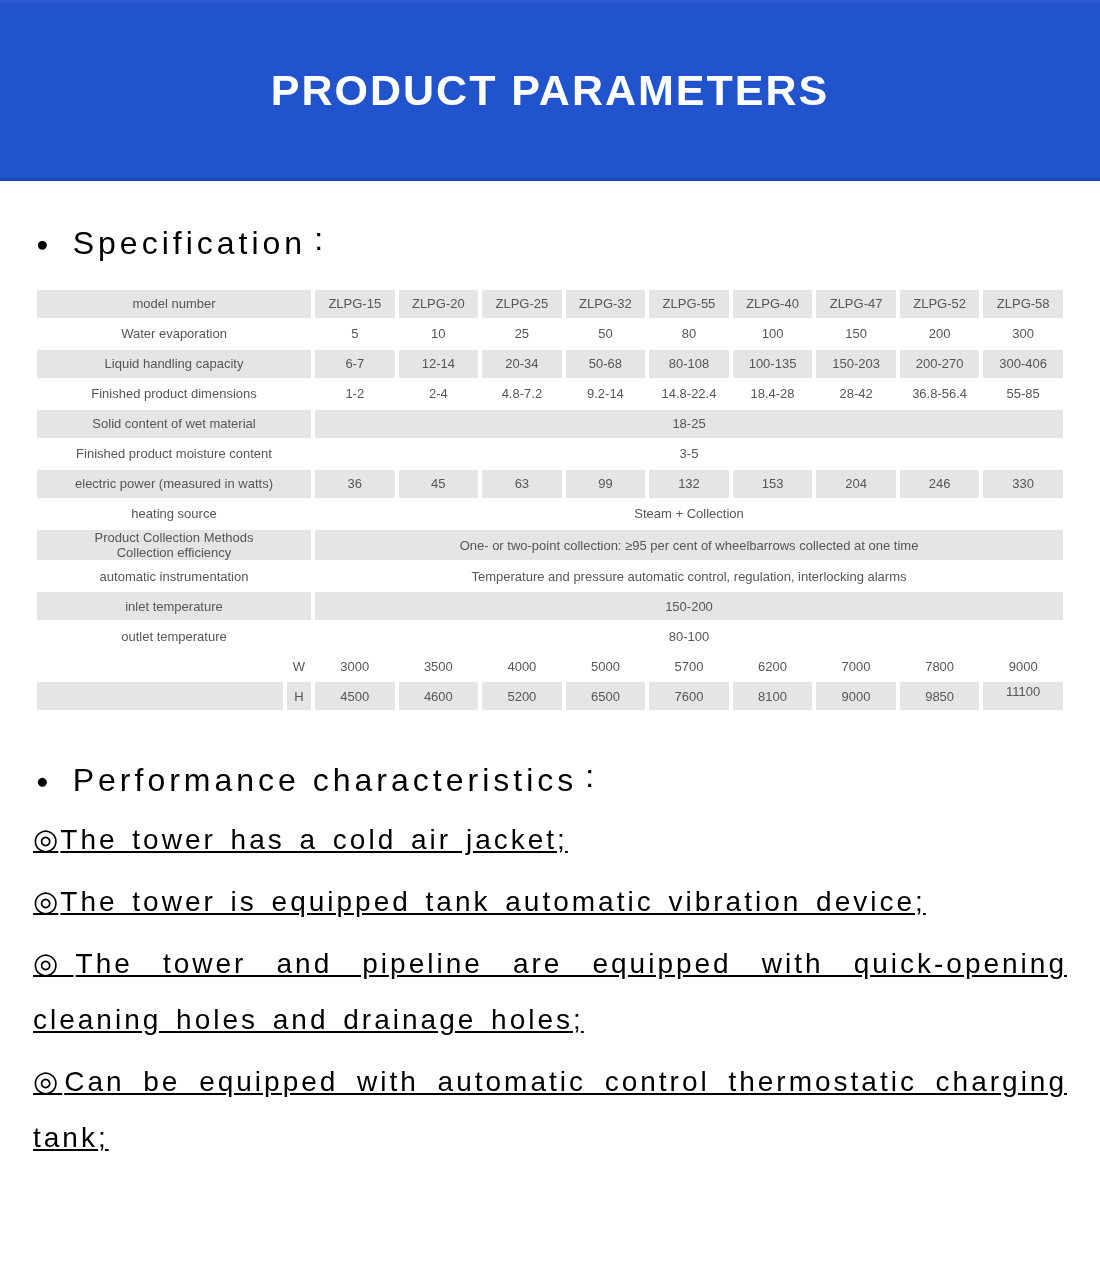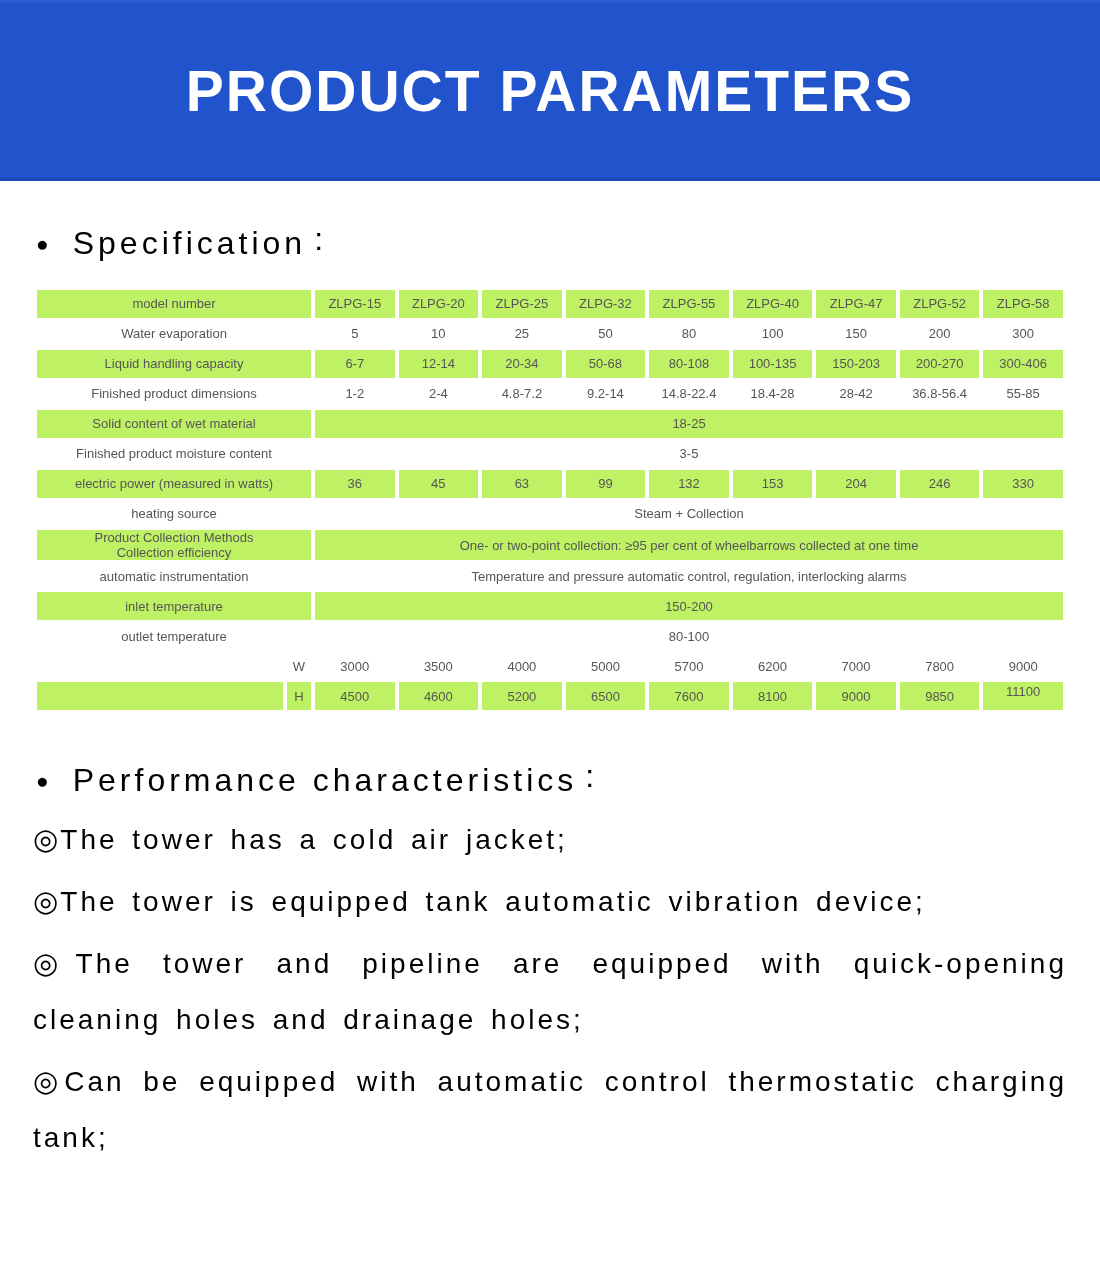--- a/index.html
+++ b/index.html
@@ -17,21 +17,21 @@
     background: #2153cd;
     border-top: 3px solid #2a59d2;
     border-bottom: 3px solid #1c49b8;
     display: flex;
     align-items: center;
     justify-content: center;
   }
   .banner h1 {
     margin: 0;
     color: #ffffff;
-    font-size: 57px;
+    font-size: 43px;
     font-weight: bold;
     letter-spacing: 2px;
     white-space: nowrap;
   }
 
   
   .section-heading {
     display: flex;
     align-items: center;
     margin: 44px 36px 0 36px;
@@ -70,25 +70,25 @@
     border-left-width: 4px;
     border-right-width: 4px;
     height: 30px;
     text-align: center;
     vertical-align: middle;
     padding: 0 3px;
     line-height: 1.16;
     white-space: pre-line;
     overflow: hidden;
   }
-  table.spec tr.shade td { background: #bef264; }
+  table.spec tr.shade td { background: #e5e5e5; }
   table.spec td.v-top { vertical-align: top; padding-top: 2px; }
 
   
-  .perf { margin-top: 12px; }
+  .perf { margin-top: 12px; text-decoration: underline; }
   .perf p {
     margin: 5px 33px;
     font-size: 28px;
     letter-spacing: 3px;
     word-spacing: 4px;
     line-height: 56px;
     text-align: justify;
     color: #000;
   }
   .perf .marker {

